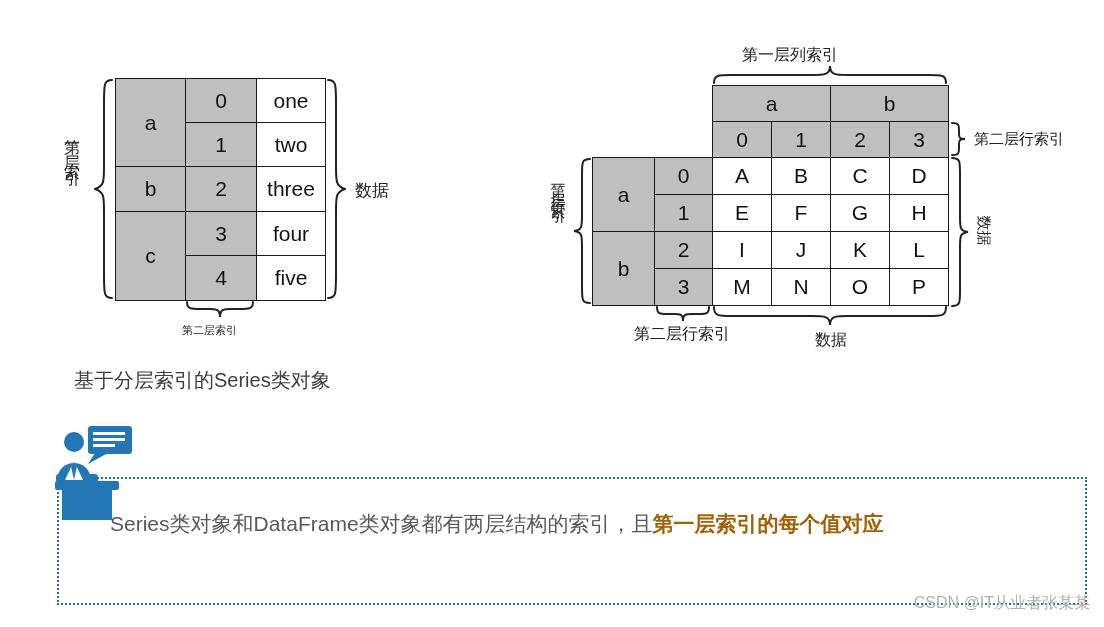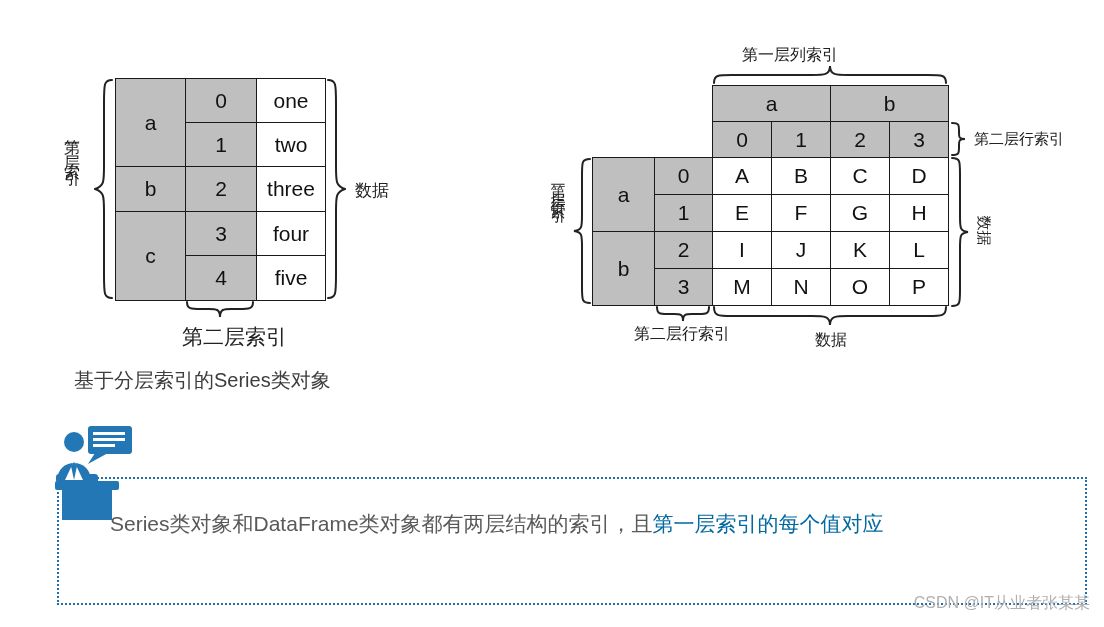--- a/index.html
+++ b/index.html
@@ -29,21 +29,21 @@
   .caption { font-weight:normal; font-size:20px; color:#3d3d3d; text-align:center; white-space:nowrap; }
 
   .brace { stroke:#222; stroke-width:2; fill:none; stroke-linecap:round; }
 
   #note-box {
     position:absolute; left:57px; top:477px; width:1026px; height:124px;
     border:2px dotted #1f6fb0; background:#fff; box-sizing:content-box;
   }
   #note-text { position:absolute; left:110px; top:502px; width:950px; }
   .note-line { line-height:43px; font-size:21px; color:#595959; white-space:nowrap; }
-  .note-bold { color:#0369a1; font-weight:normal; }
+  .note-bold { color:#a16207; font-weight:bold; }
 
   #watermark { position:absolute; right:14px; top:593px; font-size:16px; color:#b0b0b0; white-space:nowrap; z-index:5; }
   #speaker-icon { z-index:4; }
 </style>
 </head>
 <body>
 
 <div id="canvas">
 
   <div class="abs vlabel" style="left:62px; top:127px;">第一层索引</div>
@@ -88,21 +88,21 @@
   <svg class="abs" style="left:327px; top:78px;" width="19" height="222" viewBox="0 0 19 222">
     <path class="brace" d="M1 2 C9 2 9 6 9 26 L9 88 C9 104 9 108 18 111 C9 114 9 118 9 134 L9 196 C9 216 9 220 1 220"></path>
   </svg>
 
   <div class="abs hlabel" style="left:355px; top:179px; font-size:17px;">数据</div>
 
   <svg class="abs" style="left:185px; top:301px;" width="70" height="17" viewBox="0 0 70 17">
     <path class="brace" d="M2 1 C2 8 6 8 16 8 L24 8 C31 8 35 8 35 16 C35 8 39 8 46 8 L54 8 C64 8 68 8 68 1"></path>
   </svg>
 
-  <div class="abs hlabel" style="left:182px; top:323px; font-size:21px;">第二层索引</div>
+  <div class="abs hlabel" style="left:182px; top:323px; font-size:11px;">第二层索引</div>
 
   <div class="abs caption" style="left:74px; top:367px; width:256px;">基于分层索引的Series类对象</div>
 
   <div class="abs hlabel" style="left:742px; top:45px; width:160px; text-align:left;">第一层列索引</div>
 
   <svg class="abs" style="left:712px; top:65px;" width="236" height="19" viewBox="0 0 236 19">
     <path class="brace" d="M2 18 C2 10 6 10 20 10 L100 10 C112 10 118 10 118 1 C118 10 124 10 136 10 L216 10 C230 10 234 10 234 18"></path>
   </svg>
 
   <table class="diagram abs" style="left:712px; top:85px; width:236px; height:72px;">

